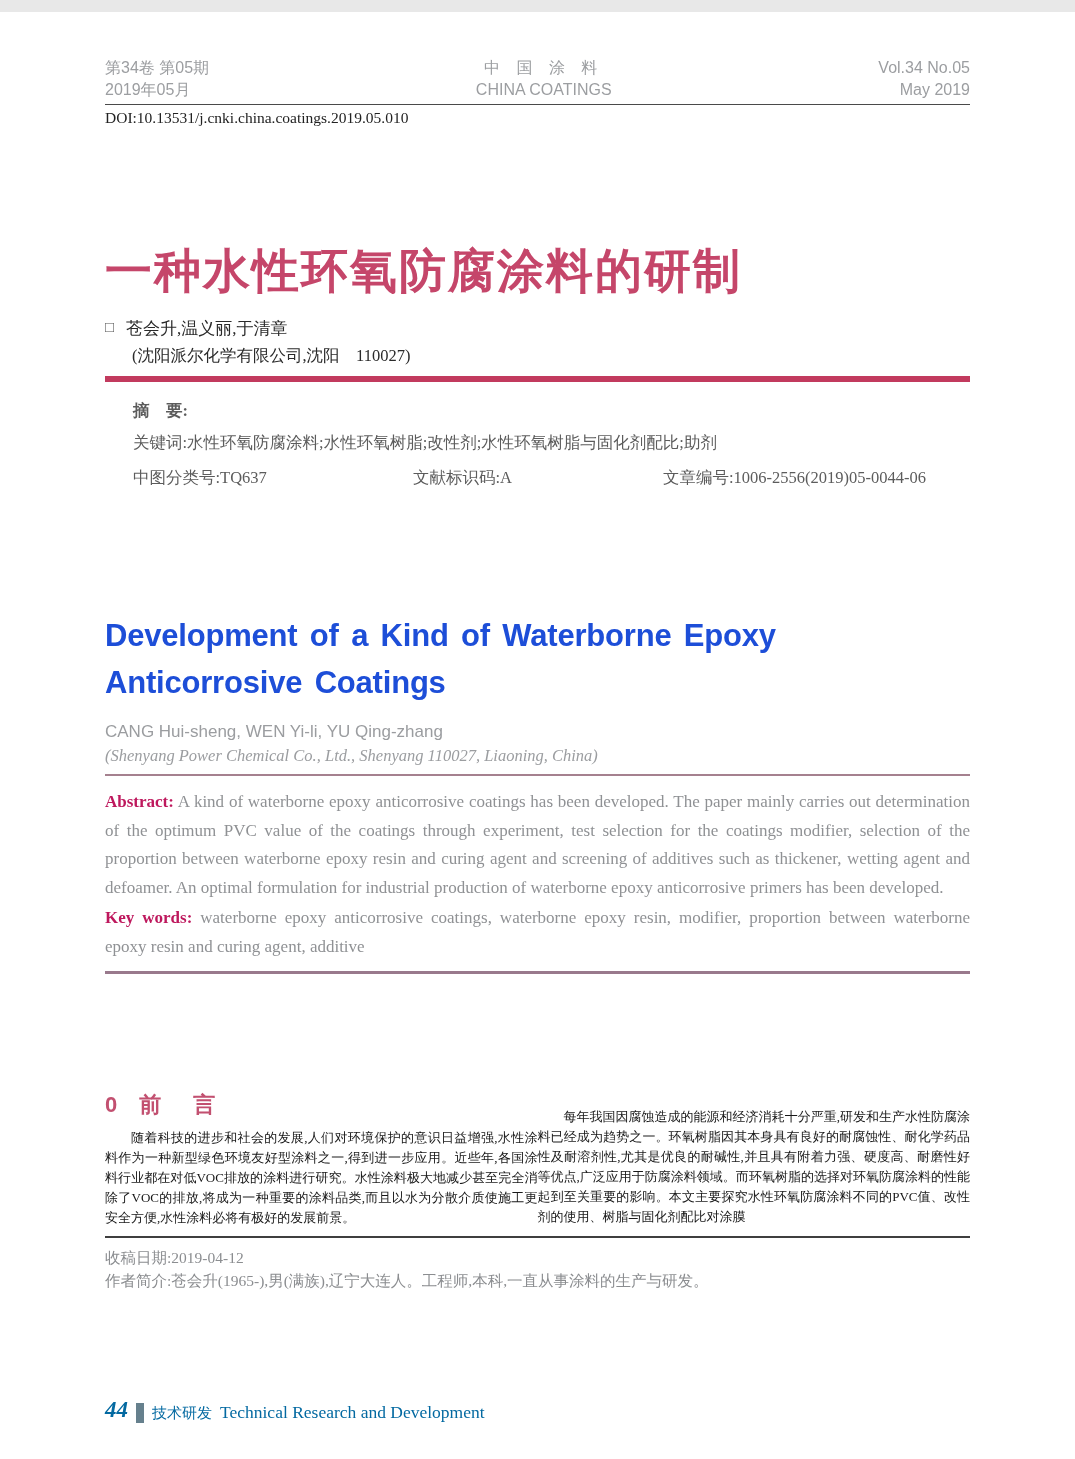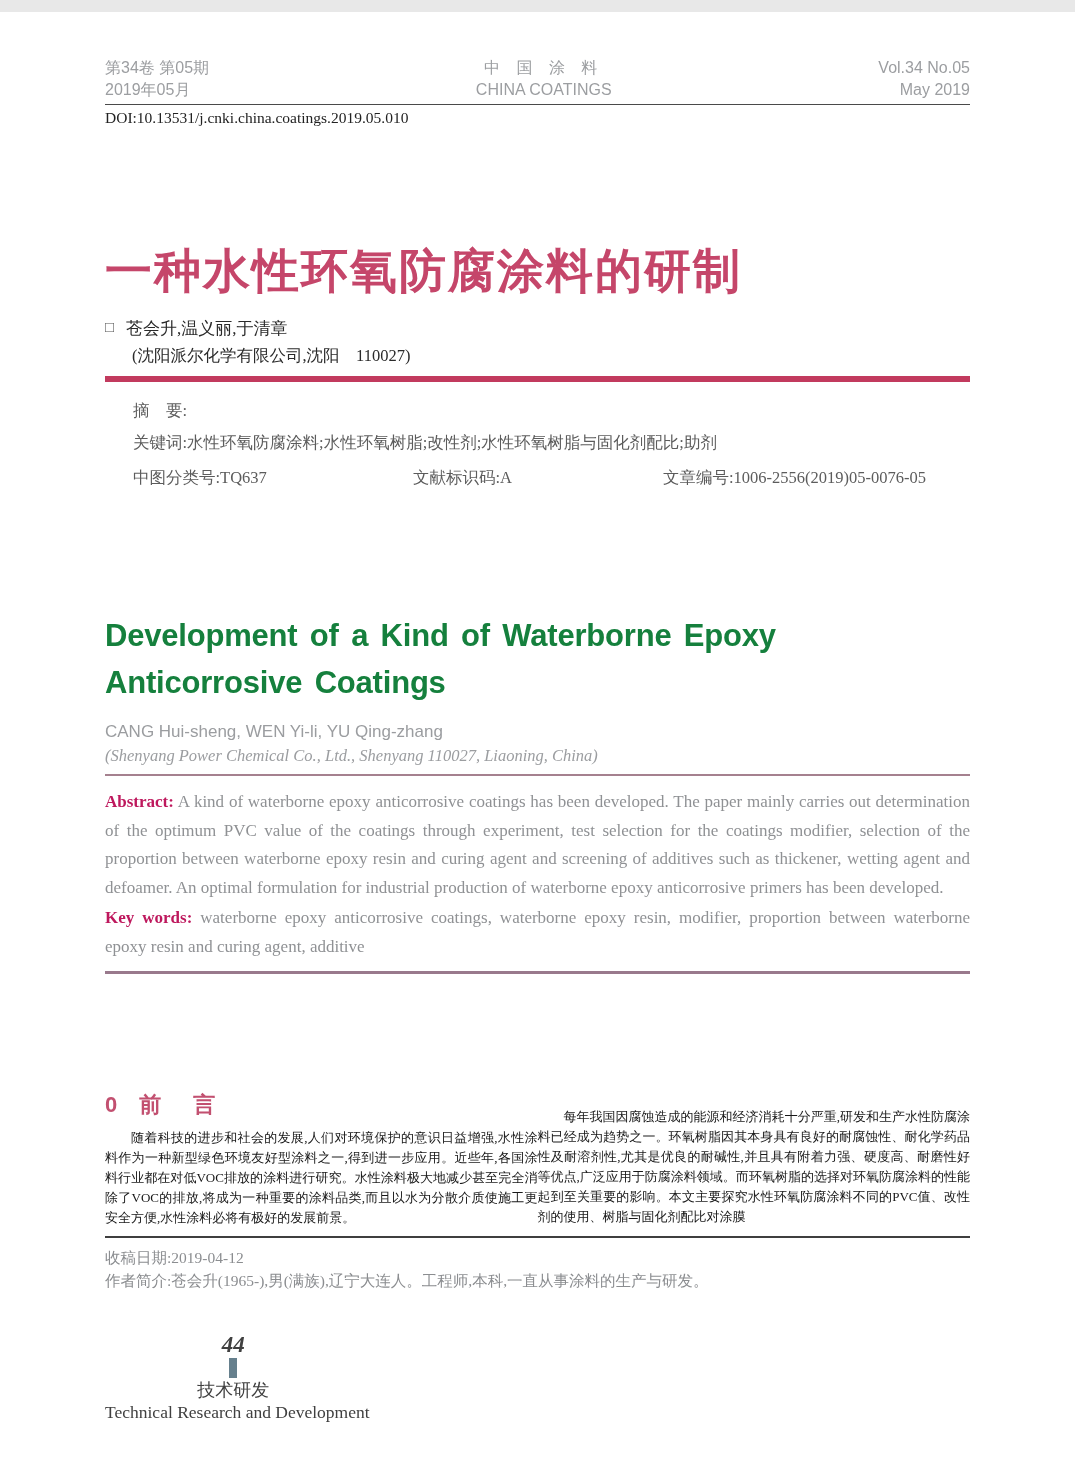--- a/index.html
+++ b/index.html
@@ -44,38 +44,38 @@
   .authors-row {
     margin-top:20px; font-size:17px; color:#2a2a2a;
     display:flex; align-items:center; gap:12px;
   }
   .author-marker { font-size:15px; color:#555; position:relative; top:-1px; }
   .affiliation-cn { margin-top:5px; margin-left:27px; font-size:16.5px; color:#2a2a2a; }
   .title-bar { margin-top:9px; height:6px; background:#c23a5e; }
 
   
   .meta-block { margin-top:18px; color:#5c5c5c; font-size:16.5px; }
-  .abstract-row { display:flex; padding-left:28px; }
+  .abstract-row { display:flex; padding-left:28px;font-weight:bold; }
   .abstract-label { flex:0 0 66px; white-space:nowrap; }
   .abstract-text { flex:1; line-height:27px; text-align:justify; }
   .keywords-row { margin-top:8px; padding-left:28px; line-height:26px; }
   .class-row {
     margin-top:10px; padding-left:28px;
     display:flex; line-height:24px;justify-content:center;
   }
   .clc { width:280px; } .doc-code { width:250px; } .article-no { flex:1; }
 
   
   .title-en {
     margin-top:122px;
     font-family:"Liberation Sans","DejaVu Sans",sans-serif;
     font-weight:800;
     font-size:31px; line-height:47px;
     letter-spacing:-0.2px; word-spacing:4px;
-    color:#15803d;
+    color:#1d4ed8;
     max-width:880px;
   }
   .authors-en {
     margin-top:16px; font-size:17px; color:#9b9da0;
     font-family:"Liberation Sans","DejaVu Sans",sans-serif;
   }
   .affiliation-en { margin-top:4px; font-size:16.5px; font-style:italic; color:#9b9da0; }
   .rule-thin  { margin-top:8px; height:2px; background:#a5818f; }
   .rule-thick { margin-top:10px; height:3px; background:#99798c; }
   .abstract-en { margin-top:12px; font-size:17px; line-height:28.5px; text-align:justify; color:#8f9194; }
@@ -100,31 +100,30 @@
   }
   .right-par { margin-top:15px; }
 
   
   .footnote-divider { margin-top:8px; height:1.5px; background:#3f3f3f; }
   .footnote { margin-top:8px; color:#8b8d90; font-size:15.5px; line-height:23px; }
 
   
   .page-footer {
     position:absolute; left:105px; bottom:48px;
-    display:flex; align-items:center;
-    color:#404040;
-    flex-direction:column;
+    display:flex; align-items:flex-end;
+    color:#0369a1;
   }
   .page-number {
     font-style:italic; font-weight:bold; font-size:23px;
     font-family:"Liberation Serif","DejaVu Serif",serif;
     margin-right:8px;
   }
   .footer-bar { width:8px; height:20px; background:#66808d; margin-right:8px; }
-  .footer-cn { font-size:18px; margin-right:8px; font-family:Liberation Mono, monospace; }
+  .footer-cn { font-size:15px; margin-right:8px; font-family:Liberation Mono, monospace; }
   .footer-en { font-size:17.5px; font-family:"Liberation Serif","DejaVu Serif",serif; }
 </style>
 </head>
 <body>
 
 <div class="page">
   <div class="content">
 
     <div class="journal-header">
       <div class="jh-col">
@@ -153,21 +152,21 @@
     <div class="meta-block">
       <div class="abstract-row">
         <span class="abstract-label">摘　要:</span>
       </div>
       <div class="keywords-row">
         <span>关键词:</span><span>水性环氧防腐涂料;水性环氧树脂;改性剂;水性环氧树脂与固化剂配比;助剂</span>
       </div>
       <div class="class-row">
         <span class="clc">中图分类号:TQ637</span>
         <span class="doc-code">文献标识码:A</span>
-        <span class="article-no">文章编号:1006-2556(2019)05-0076-05</span>
+        <span class="article-no">文章编号:1006-2556(2019)05-0044-06</span>
       </div>
     </div>
 
     <h2 class="title-en">Development of a Kind of Waterborne Epoxy Anticorrosive Coatings</h2>
     <div class="authors-en">CANG Hui-sheng, WEN Yi-li, YU Qing-zhang</div>
     <div class="affiliation-en">(Shenyang Power Chemical Co., Ltd., Shenyang 110027, Liaoning, China)</div>
     <div class="rule-thin"></div>
     <p class="abstract-en">
       <span class="en-label">Abstract:</span>
       <span>A kind of waterborne epoxy anticorrosive coatings has been developed. The paper mainly carries out determination of the optimum PVC value of the coatings through experiment, test selection for the coatings modifier, selection of the proportion between waterborne epoxy resin and curing agent and screening of additives such as thickener, wetting agent and defoamer. An optimal formulation for industrial production of waterborne epoxy anticorrosive primers has been developed.</span>

